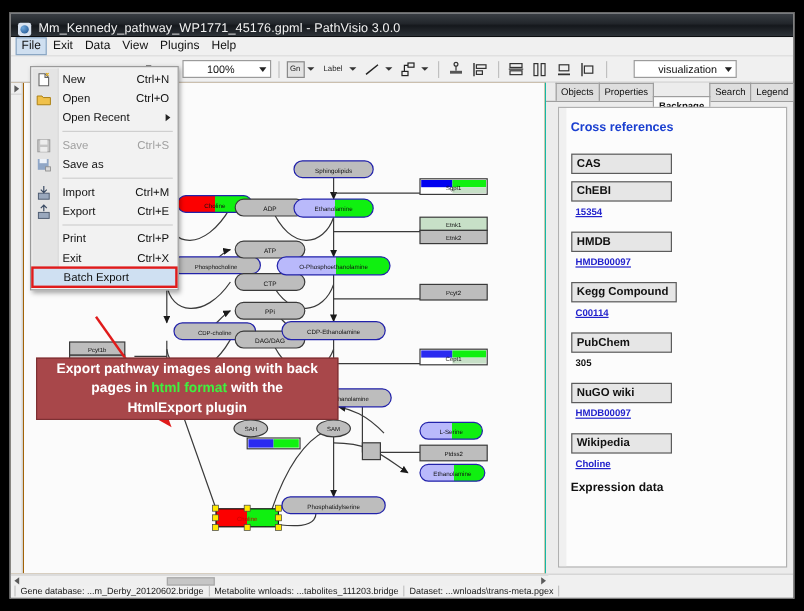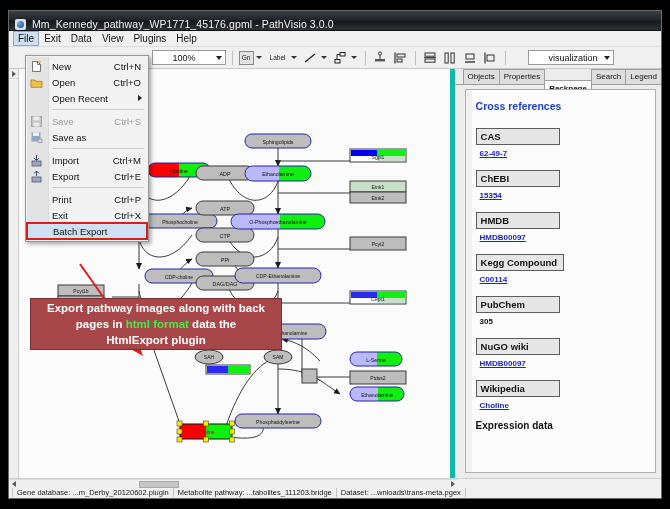--- a/index.html
+++ b/index.html
@@ -164,22 +164,22 @@
   #body {
     position:absolute;
     left:0; top:58px; right:0; bottom:20px;
     display:flex;
     background:#e9e9e9;
   }
   
   #canvas-wrap {
     position:relative;
     width: 448px;
-    background:#fef9c3;
-    border-right:5px solid #14b8a6;
+    background:#a16207;
+    border-right:1px solid #14b8a6;
     overflow:hidden;
   }
   #vscroll-left {
     position:absolute; left:0; top:0; bottom:0; width:10px;
     background:#efefef; border-right:1px solid #d2d2d2;
   }
   #vscroll-left .sbtn {
     height:10px; border-bottom:1px solid #d5d5d5;
     display:flex;align-items:center;justify-content:center;
   }
@@ -583,21 +583,21 @@
             <path d="M116,268 L123,287 L107,278 z" fill="#e01b1b"></path>
           </g>
         </svg>
 
         <div style="position:absolute; left:10px; top:229px; width:252px; height:52px;
                     background:#a8474a; border:1px solid #7d3033;
                     display:flex; flex-direction:column; align-items:center; justify-content:center;
                     color:#fff; font-weight:bold; font-size:11.5px; line-height:16px; text-align:center;">
           <span>Export pathway images along with back</span>
           <span>
-            <span>pages in </span><span style="color:#3ff03f;">html format</span><span> data the</span>
+            <span>pages in </span><span style="color:#3ff03f;">html format</span><span> with the</span>
           </span>
           <span>HtmlExport plugin</span>
         </div>
 
       </div>
     </div>
 
     <div id="rightpanel">
       <div id="tabstrip">
         <div class="tab">Objects</div>
@@ -606,21 +606,20 @@
         <div class="tab">Search</div>
         <div class="tab">Legend</div>
       </div>
 
       <div id="backpage">
         <div id="backpage-scroll-l"></div>
         <div class="bp-title">Cross references</div>
 
         <div>
           <div class="bp-head">CAS</div>
-          <a class="bp-val">62-49-7</a>
         </div>
         <div>
           <div class="bp-head">ChEBI</div>
           <a class="bp-val">15354</a>
         </div>
         <div>
           <div class="bp-head">HMDB</div>
           <a class="bp-val">HMDB00097</a>
         </div>
         <div>
@@ -648,22 +647,22 @@
     <div id="hscroll">
       <div class="hbtn">
             <span class="tri-l"></span>
           </div>
       <div class="thumb"></div>
       <div class="hbtn" style="position:absolute;right:0;">
             <span class="tri-r"></span>
           </div>
     </div>
     <div id="statusline">
-      <span class="seg">Gene database: ...m_Derby_20120602.plugin</span>
-      <span class="seg">Metabolite pathway: ...tabolites_111203.bridge</span>
+      <span class="seg">Gene database: ...m_Derby_20120602.bridge</span>
+      <span class="seg">Metabolite wnloads: ...tabolites_111203.bridge</span>
       <span class="seg">Dataset: ...wnloads\trans-meta.pgex</span>
     </div>
   </div>
 
   <div id="filemenu">
     <div class="gutter"></div>
 
     <div class="mrow">
       <span class="mico">
         <svg width="13" height="13" viewBox="0 0 13 13">

